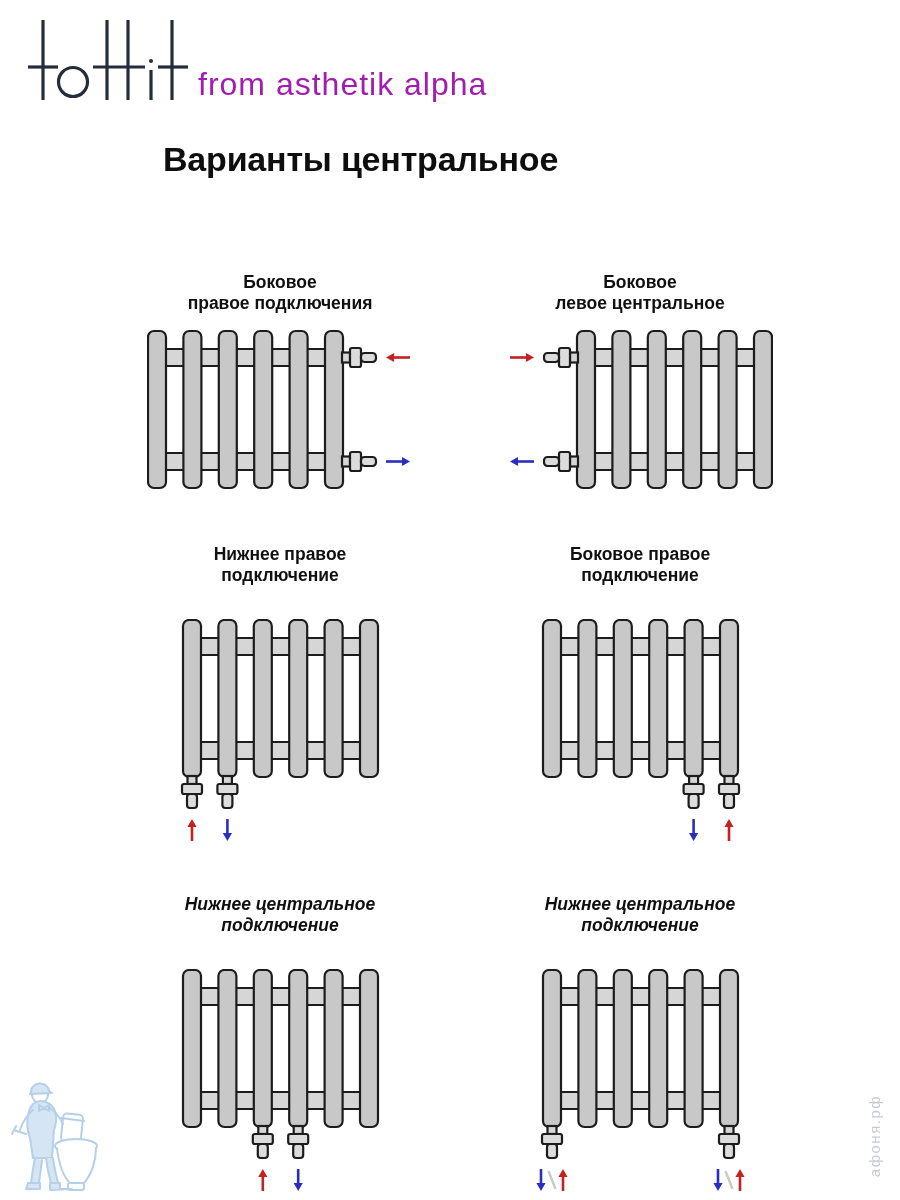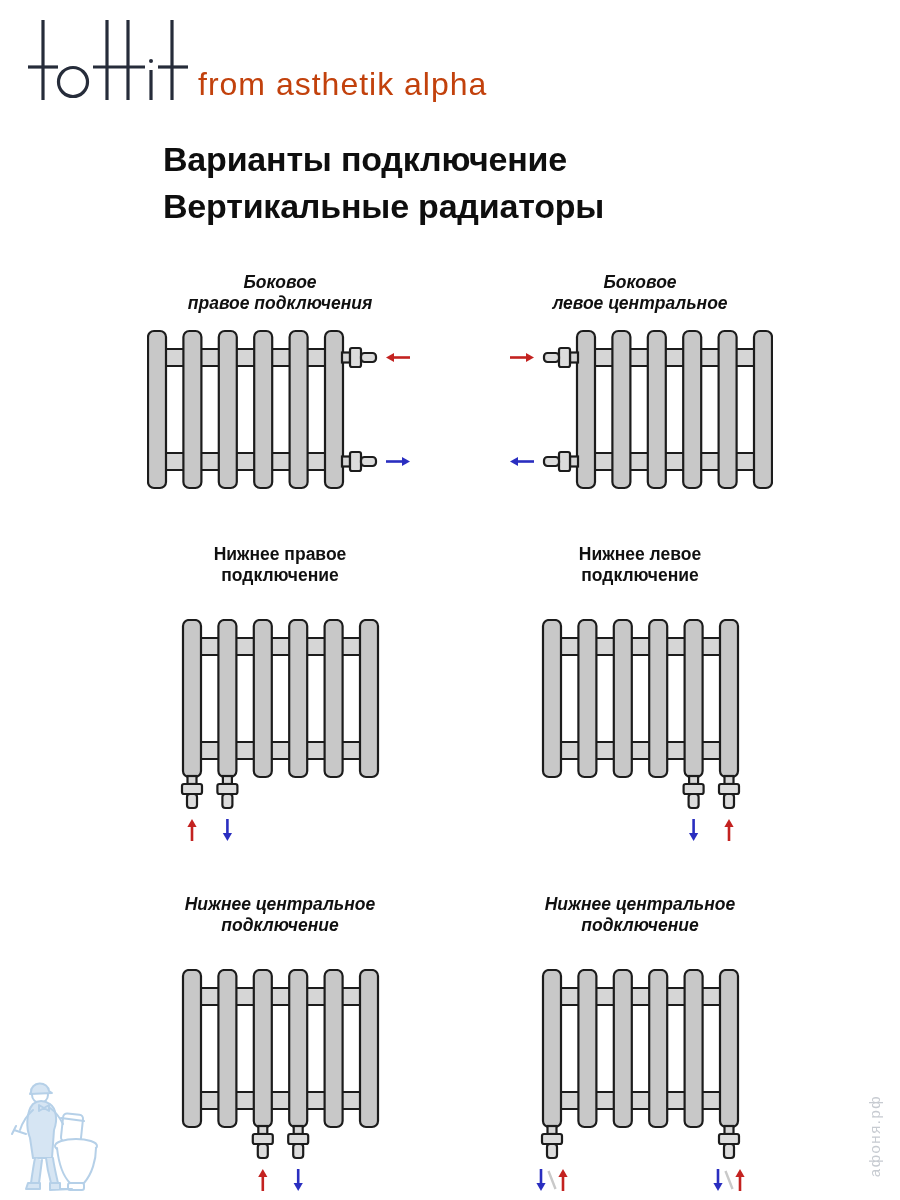--- a/index.html
+++ b/index.html
@@ -4,31 +4,31 @@
 <style>
   html,body { margin:0; padding:0; background:#ffffff; }
   .page {
     position:relative; width:900px; height:1200px; background:#ffffff;
     font-family:"Liberation Sans", sans-serif; overflow:hidden;
   }
   
   .logo-svg { position:absolute; left:28px; top:16px; }
   .tagline {
     position:absolute; left:198px; top:66px;
-    font-size:32px; font-weight:300; letter-spacing:1px; color:#c2410c;
+    font-size:32px; font-weight:300; letter-spacing:1px; color:#a21caf;
   }
   
   .page-title {
     position:absolute; left:163px; top:136px; margin:0;
     font-size:34px; font-weight:bold; line-height:47px;
     color:#0e0e0e; letter-spacing:-0.2px;
   }
   
   .cell { position:absolute; width:340px; display:flex; flex-direction:column; align-items:center; }
-  .cell.r1 { top:266px;font-style:italic; }
+  .cell.r1 { top:266px; }
   .cell.r2 { top:538px; }
   .cell.r3 { top:888px;font-style:italic; }
   .cell.c1 { left:110px; }
   .cell.c2 { left:470px; }
   .dlabel {
     font-size:17.5px; font-weight:bold; line-height:20.5px;
     text-align:center; color:#101010; padding-top:6px;
   }
   .cell.r1 .dsvg { margin-top:16px; }
   .cell.r2 .dsvg, .cell.r3 .dsvg { margin-top:34px; }
@@ -55,22 +55,21 @@
       <line x1="65" y1="51" x2="117" y2="51"></line>
       <line x1="123" y1="54" x2="123" y2="84"></line>
       <line x1="144" y1="4" x2="144" y2="84"></line>
       <line x1="130" y1="51" x2="160" y2="51"></line>
     </g>
     <circle cx="123" cy="45" r="2" fill="#262c3a"></circle>
   </svg>
   <span class="tagline">from asthetik alpha</span>
 
   <h1 class="page-title">
-    <span>Варианты подключение</span><br>
-    <span>Вертикальные радиаторы</span>
+    <span>Варианты центральное</span><br>
   </h1>
 
   <div class="cell r1 c1">
     <div class="dlabel">
       <span>Боковое</span><br>
       <span>правое подключения</span>
     </div>
     <svg class="dsvg" width="266" height="161" viewBox="0 0 266 161">
         <rect x="3" y="20" width="191" height="17" rx="4" fill="#d6d6d6" stroke="#1c1c1c" stroke-width="2.2"></rect>
         <rect x="3" y="124" width="191" height="17" rx="4" fill="#d6d6d6" stroke="#1c1c1c" stroke-width="2.2"></rect>
@@ -142,21 +141,21 @@
         <rect x="74.4" y="175" width="10" height="14" rx="3" fill="#dcdcdc" stroke="#1c1c1c" stroke-width="2.2"></rect>
         <line x1="44" y1="222" x2="44" y2="207" stroke="#c32220" stroke-width="2.6"></line>
         <polygon points="39.4,208 48.6,208 44,200" fill="#c32220"></polygon>
         <line x1="79.4" y1="200" x2="79.4" y2="215" stroke="#2a2ec0" stroke-width="2.6"></line>
         <polygon points="74.80000000000001,214 84,214 79.4,222" fill="#2a2ec0"></polygon>
       </svg>
   </div>
 
   <div class="cell r2 c2">
     <div class="dlabel">
-      <span>Нижнее левое</span><br>
+      <span>Боковое правое</span><br>
       <span>подключение</span>
     </div>
     <svg class="dsvg" width="265" height="223" viewBox="0 0 265 223">
         <rect x="37" y="19" width="191" height="17" rx="4" fill="#d6d6d6" stroke="#1c1c1c" stroke-width="2.2"></rect>
         <rect x="37" y="123" width="191" height="17" rx="4" fill="#d6d6d6" stroke="#1c1c1c" stroke-width="2.2"></rect>
         <rect x="35" y="1" width="18" height="157" rx="6" fill="#c8c8c8" stroke="#1c1c1c" stroke-width="2.2"></rect>
         <rect x="70.4" y="1" width="18" height="157" rx="6" fill="#c8c8c8" stroke="#1c1c1c" stroke-width="2.2"></rect>
         <rect x="105.8" y="1" width="18" height="157" rx="6" fill="#c8c8c8" stroke="#1c1c1c" stroke-width="2.2"></rect>
         <rect x="141.2" y="1" width="18" height="157" rx="6" fill="#c8c8c8" stroke="#1c1c1c" stroke-width="2.2"></rect>
         <rect x="176.6" y="1" width="18" height="157" rx="6" fill="#c8c8c8" stroke="#1c1c1c" stroke-width="2.2"></rect>

